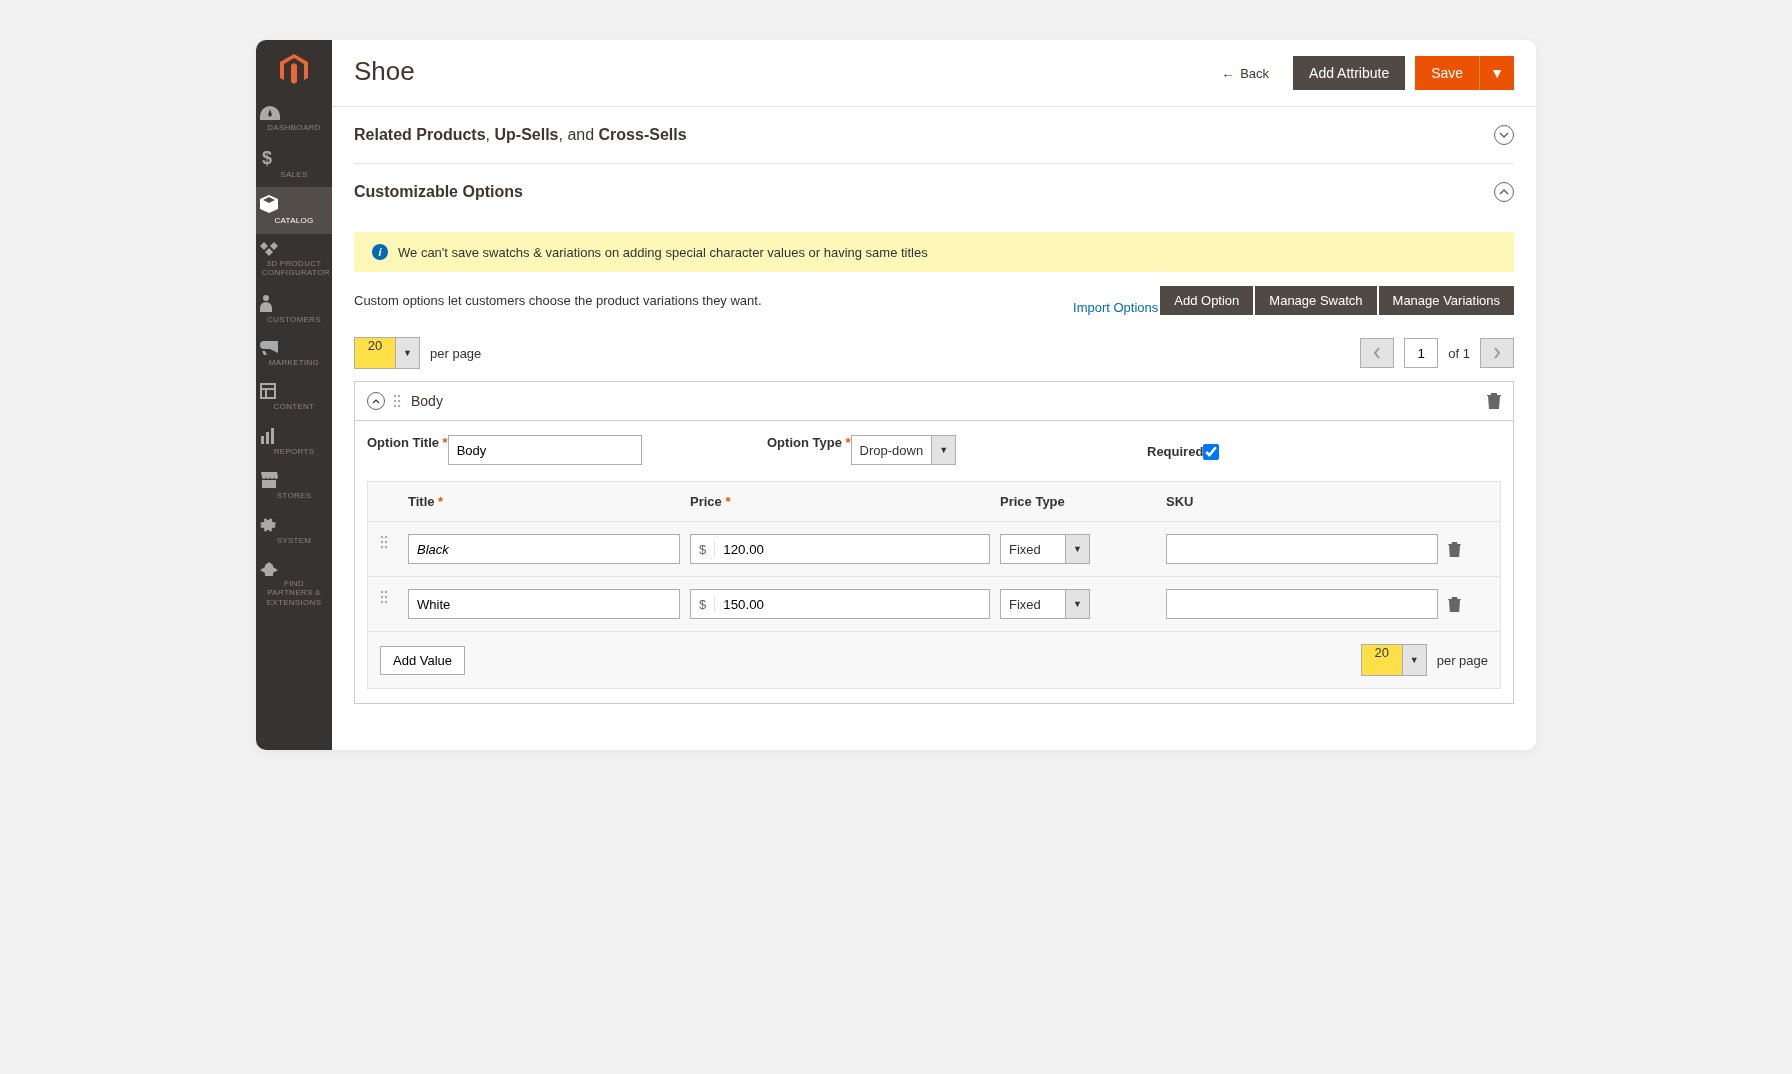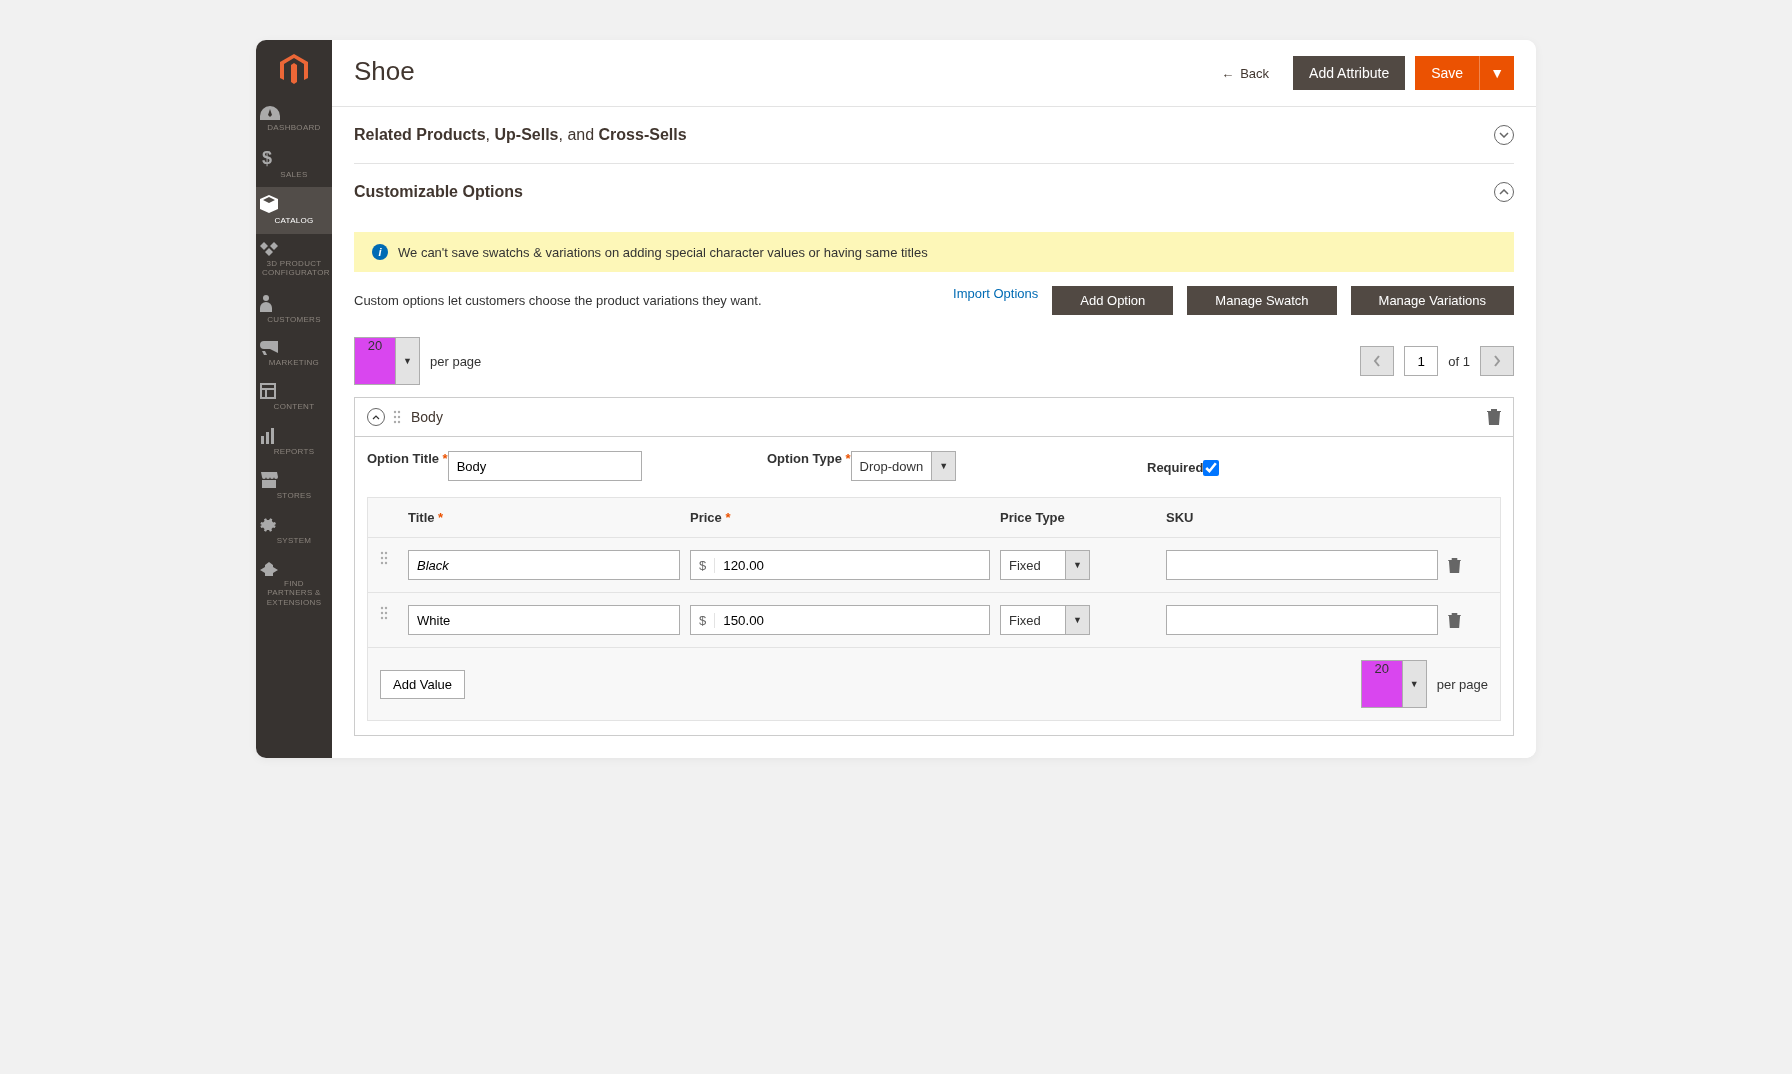--- a/index.html
+++ b/index.html
@@ -40,26 +40,26 @@
 .section-title { flex: 1; font-size: 16px; color: #41362f; font-weight: 600; }
 .section-title .light { font-weight: 400; }
 .collapse-icon { width: 20px; height: 20px; border: 1px solid #666; border-radius: 50%; display: flex; align-items: center; justify-content: center; font-size: 11px; color: #666; }
 
 .notice { background: #fdf7b8; padding: 12px 18px; display: flex; align-items: center; gap: 10px; margin-top: 12px;}
 .notice-icon { width: 16px; height: 16px; background: #006bb4; border-radius: 50%; color: #fff; display: flex; align-items: center; justify-content: center; font-size: 11px; font-style: italic; font-weight: bold; flex-shrink: 0; }
 .notice-text { font-size: 13px; color: #333; }
 
 .options-bar { display: flex; align-items: center; padding: 14px 0; }
 .options-desc { flex: 1; color: #333; }
-.options-actions { display: flex; align-items: flex-start; gap: 14px; }
+.options-actions { display: flex; align-items: flex-end; gap: 2px; }
 .link-action { color: #006bb4; cursor: pointer; }
-.btn-dark { background: #514943; color: #fff; padding: 7px 28px; font-size: 13px; }
+.btn-dark { background: #514943; color: #fff; padding: 7px 14px; font-size: 13px; }
 
 .grid-controls { display: flex; align-items: center; padding: 8px 0; }
-.pager-select { display: flex; align-items: center; height: 48px; border: 1px solid #adadad; background: #d946ef; }
+.pager-select { display: flex; align-items: center; height: 32px; border: 1px solid #adadad; background: #fde047; }
 .pager-select input, .pager-select .val { width: 40px; text-align: center; border: none; height: 100%; padding: 0 4px; font-size: 13px; outline: none; }
 .pager-select .caret { width: 24px; height: 100%; background: #e3e3e3; border-left: 1px solid #adadad; display: flex; align-items: center; justify-content: center; font-size: 9px; color: #333; }
 .pager-label { margin-left: 10px; color: #333; }
 .pager-nav { display: flex; align-items: center; gap: 10px; margin-left: auto; }
 .pager-btn { width: 34px; height: 30px; background: #e3e3e3; border: 1px solid #adadad; display: flex; align-items: center; justify-content: center; color: #999; cursor: pointer; }
 .page-input { width: 34px; height: 30px; border: 1px solid #adadad; text-align: center; }
 .pager-of { color: #333; }
 
 .option-box { border: 1px solid #ccc; margin-top: 4px; }
 .option-header { display: flex; align-items: center; padding: 10px 12px; border-bottom: 1px solid #ccc; }

